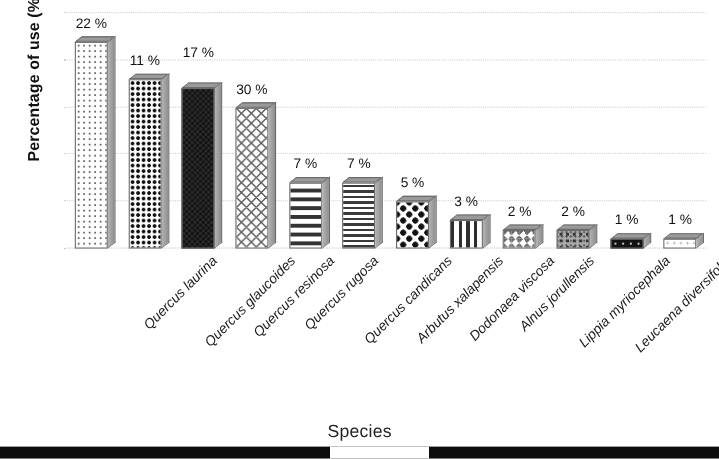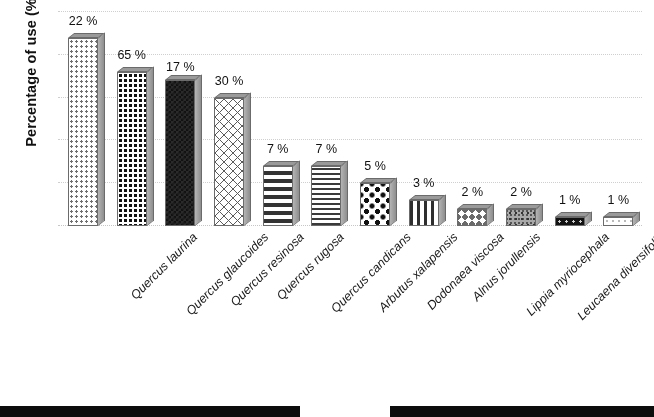--- a/index.html
+++ b/index.html
@@ -115,27 +115,27 @@
         <div class="bar-slot" style="left: 10px; width: 30px; height: 198.32px;">
           <div class="bar-side" style="height: 188.32px; bottom: 0px;"></div>
           <div class="bar p-dot-sparse" style="height: 188.32px;"></div>
           <div class="bar-top" style="bottom: 188.32px;"></div>
           <div class="bar-label" style="bottom: 198.32px;">22 %</div>
         </div>
         <div class="bar-slot" style="left: 58.6667px; width: 30px; height: 164.08px;">
           <div class="bar-side" style="height: 154.08px; bottom: 0px;"></div>
           <div class="bar p-dot-dense" style="height: 154.08px;"></div>
           <div class="bar-top" style="bottom: 154.08px;"></div>
-          <div class="bar-label" style="bottom: 164.08px;">65 %</div>
+          <div class="bar-label" style="bottom: 164.08px;">11 %</div>
         </div>
         <div class="bar-slot" style="left: 107.333px; width: 30px; height: 155.52px;">
           <div class="bar-side" style="height: 145.52px; bottom: 0px;"></div>
           <div class="bar p-checker" style="height: 145.52px;"></div>
           <div class="bar-top" style="bottom: 145.52px;"></div>
-          <div class="bar-label" style="bottom: 152px;">17 %</div>
+          <div class="bar-label" style="bottom: 171px;">17 %</div>
         </div>
         <div class="bar-slot" style="left: 156px; width: 30px; height: 138.4px;">
           <div class="bar-side" style="height: 128.4px; bottom: 0px;"></div>
           <div class="bar p-diagcross" style="height: 128.4px;"></div>
           <div class="bar-top" style="bottom: 128.4px;"></div>
           <div class="bar-label" style="bottom: 138.4px;">30 %</div>
         </div>
         <div class="bar-slot" style="left: 204.667px; width: 30px; height: 69.92px;">
           <div class="bar-side" style="height: 59.92px; bottom: 0px;"></div>
           <div class="bar p-vdash" style="height: 59.92px;"></div>
@@ -193,16 +193,17 @@
       <div class="xlabel" style="left: 141.333px;">Quercus resinosa</div>
       <div class="xlabel" style="left: 190px;">Quercus rugosa</div>
       <div class="xlabel" style="left: 238.667px;">Quercus candicans</div>
       <div class="xlabel" style="left: 287.333px;">Arbutus xalapensis</div>
       <div class="xlabel" style="left: 336px;">Dodonaea viscosa</div>
       <div class="xlabel" style="left: 384.667px;">Alnus jorullensis</div>
       <div class="xlabel" style="left: 433.333px;">Lippia myriocephala</div>
       <div class="xlabel" style="left: 482px;">Leucaena diversifolia</div>
     </div>
 
+  <div id="x-axis-title">Species</div>
 
   <div id="bottom-border"></div>
   <div id="bottom-border-notch"></div>
 </div>
 
 </body></html>

